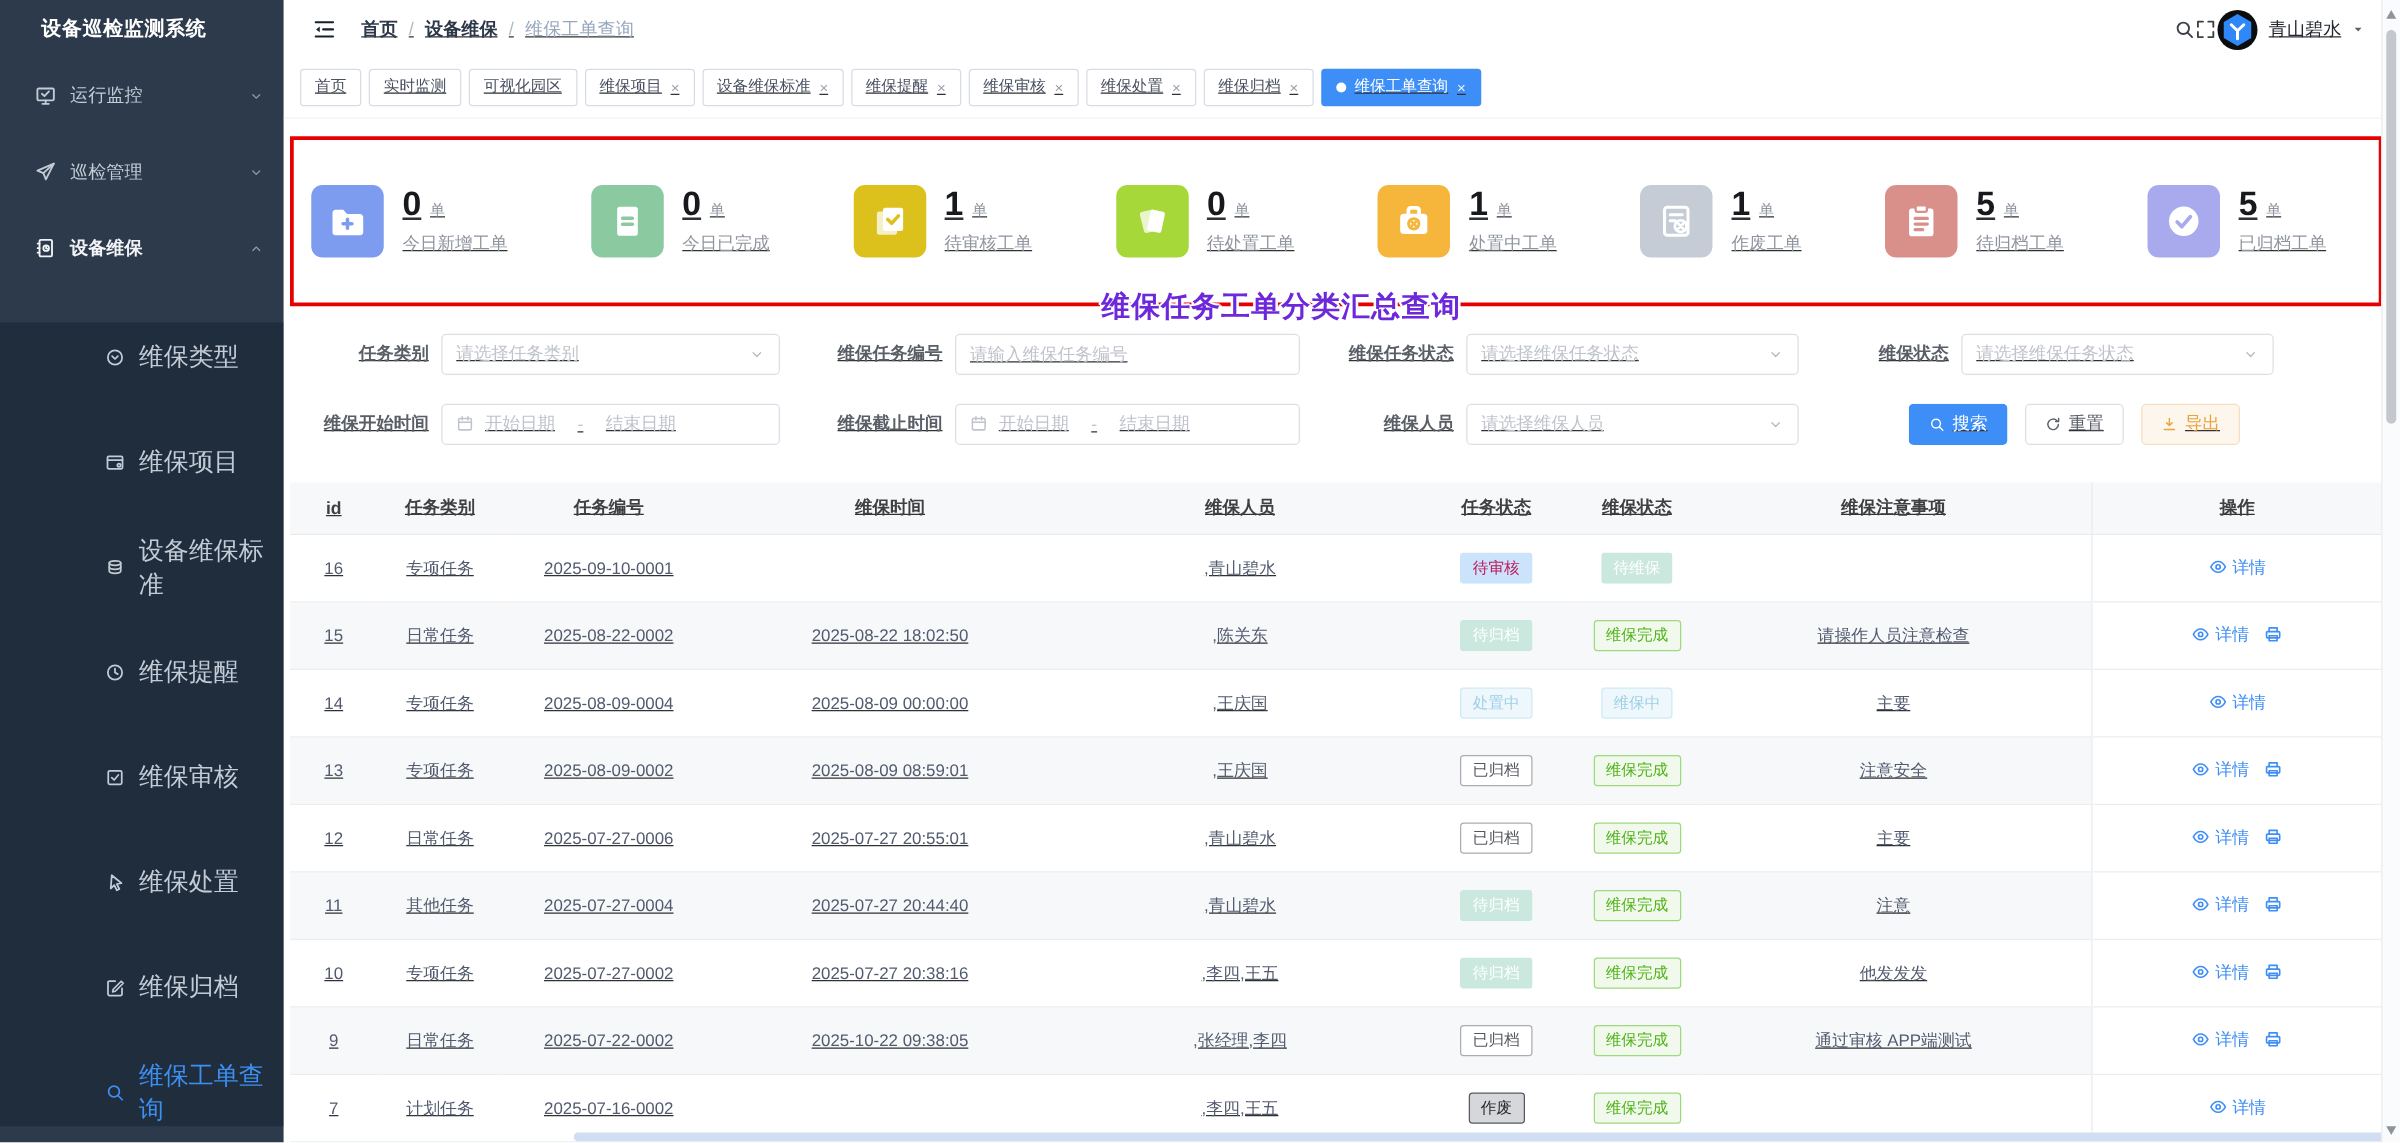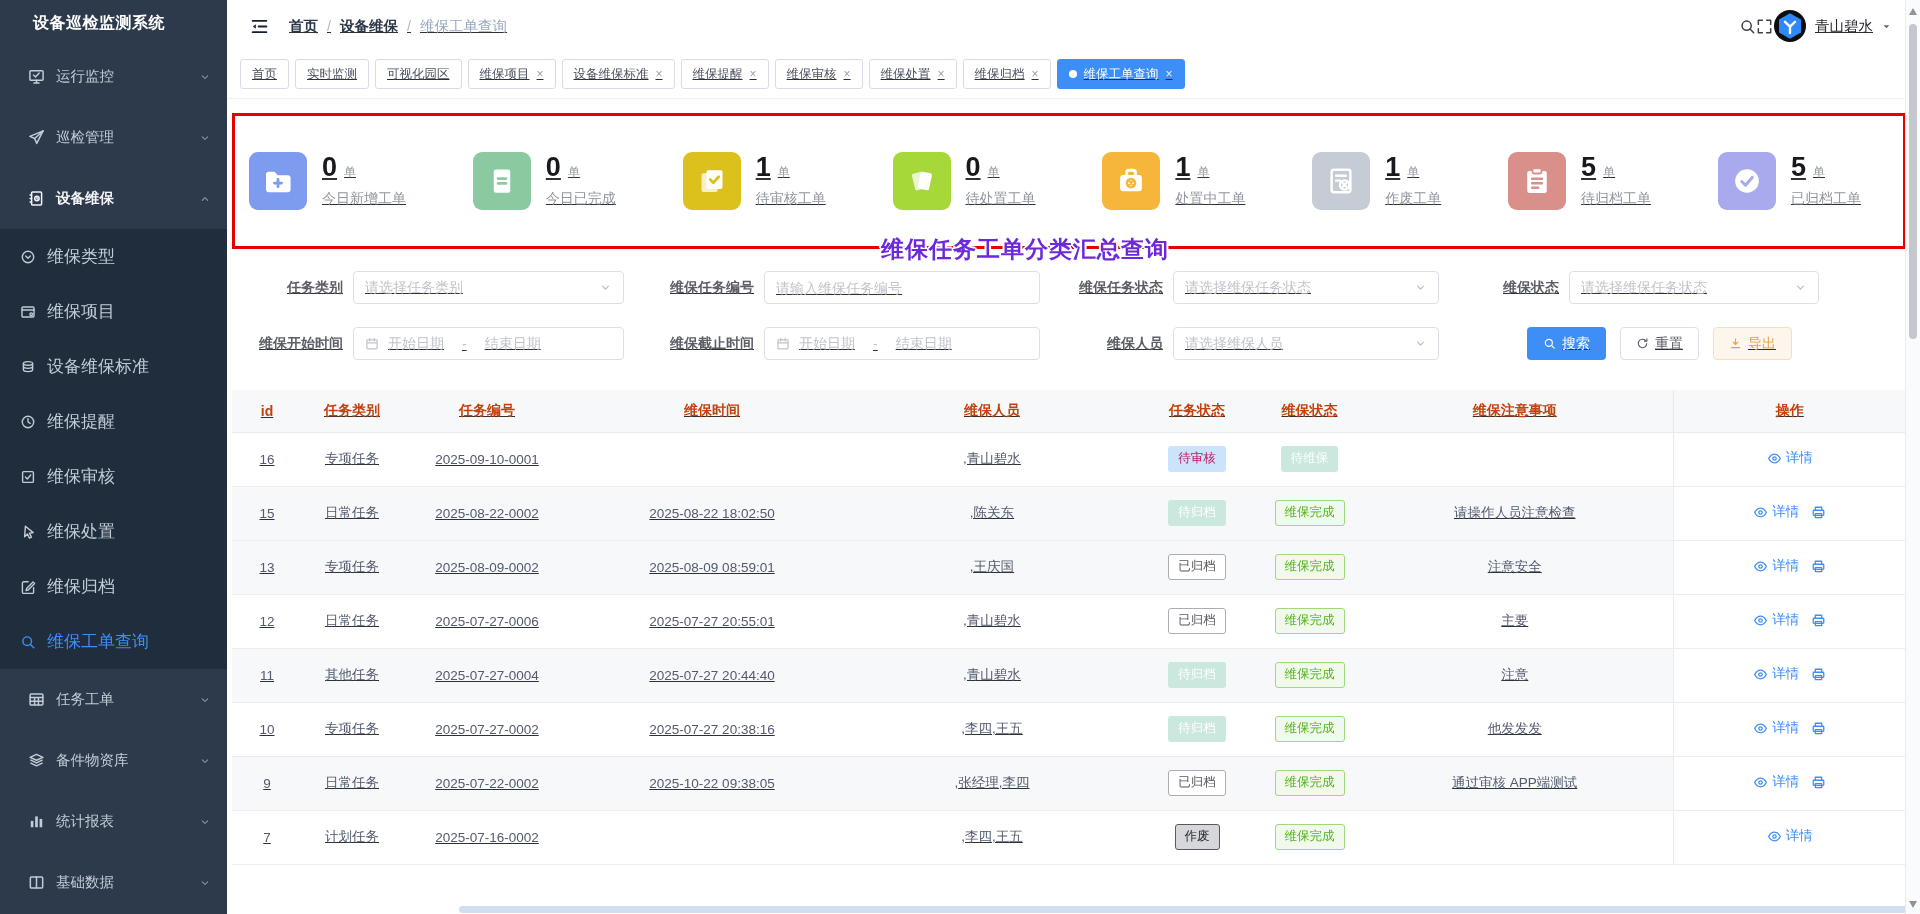--- a/index.html
+++ b/index.html
@@ -8,21 +8,21 @@
   .app { display:flex; width:1920px; height:914px; position:relative; }
 
   
   .sidebar { flex:0 0 227px; width:227px; background:#2d3a4b; color:#c3cbd6; overflow:hidden; }
   .sb-title { height:46px; display:flex; align-items:center; padding-left:33px; color:#fff; font-size:16px; font-weight:bold; letter-spacing:.5px; }
   .sb-item { height:61px; display:flex; align-items:center; padding:0 16px 0 28px; font-size:14.5px; cursor:pointer; position:relative; }
   .sb-item .lbl { margin-left:11px; flex:1; }
   .sb-item .chev { color:#8e99a7; }
   .sb-item.expanded { color:#f2f4f7; font-weight:bold; }
   .submenu { background:#1f2d3c; }
-  .submenu .sb-item { height:55px; padding-left:20px; font-size:17px; font-weight:normal; }
+  .submenu .sb-item { height:55px; padding-left:84px; font-size:20px; font-weight:normal;margin-top:29px; }
   .sb-item.active { color:#3d8ff2; }
   .ic { display:inline-block; vertical-align:middle; flex:none; }
 
   
   .main { flex:1; display:flex; flex-direction:column; background:#fff; position:relative;text-decoration:underline; }
 
   .topbar { height:52px; display:flex; align-items:center; padding:0 28px 0 23px; }
   .hamburger { color:#17212e; margin-right:20px; cursor:pointer; display:flex; }
   .crumbs { display:flex; align-items:center; font-size:14.5px; }
   .crumb { color:#2c3848; font-weight:600; cursor:pointer; }
@@ -69,21 +69,21 @@
   .daterange span.ph { color:#bfc3cb; }
   .btns { display:flex; align-items:center; margin-left:88px; gap:14px; }
   .btn { height:33px; border-radius:4px; display:flex; align-items:center; gap:6px; padding:0 15px; font-size:14px; cursor:pointer; border:1px solid transparent; white-space:nowrap; }
   .btn-primary { background:#3e8ef7; color:#fff; }
   .btn-default { background:#fff; border-color:#dcdfe6; color:#5a5e66; }
   .btn-warning { background:#fdf6ec; border-color:#f6dfc0; color:#e9a23c; }
 
   
   .tbl-wrap { margin:30px 14px 0 5px; }
   table { width:100%; border-collapse:collapse; table-layout:fixed; }
-  th { height:42px; background:#f7f8fa; color:#c2410c; font-size:14px; font-weight:bold; border-bottom:1px solid #e8eaec; text-align:center; }
+  th { height:42px; background:#f7f8fa; color:#404040; font-size:14px; font-weight:bold; border-bottom:1px solid #e8eaec; text-align:center; }
   td { height:54px; font-size:13.5px; color:#515a6e; border-bottom:1px solid #ebedf0; text-align:center; }
   tr.striped td { background:#f7f8fa; }
   td.col-action, tr.striped td.col-action { background:#fff; border-left:1px solid #e8eaec; }
   th.col-action { border-left:1px solid #e8eaec; }
   .bdg { display:inline-block; padding:3px 9px; border-radius:3px; font-size:12.5px; line-height:1.4; border:1px solid transparent; }
   .bg-blue  { background:#cbe3fb; color:#be185d; }
   .bg-mint  { background:#cae8dd; color:#fff; }
   .bg-sky   { background:#edf7fc; border-color:#cfe9f5; color:#9fd0e6; }
   .bg-plain { background:#fff; border-color:#aaadb2; color:#54575c; }
   .bg-dark  { background:#d5d7da; border-color:#56595f; color:#26292e; }
@@ -640,20 +640,37 @@
                     </svg>
                     <span>详情</span>
                   </span><span class="act-link act-print">
                     <svg class="ic" width="15" height="15" viewBox="0 0 16 16" fill="none" stroke="currentColor" stroke-width="1.4" stroke-linecap="round" stroke-linejoin="round">
                       <path d="M4.6 5.6V2.4h6.8v3.2"></path>
                       <rect x="2.4" y="5.6" width="11.2" height="5.4" rx="0.8"></rect>
                       <rect x="4.6" y="9.2" width="6.8" height="4.2"></rect>
                     </svg>
                   </span></td>
               </tr>
+              <tr>
+                <td>14</td>
+                <td>专项任务</td>
+                <td>2025-08-09-0004</td>
+                <td>2025-08-09 00:00:00</td>
+                <td>,王庆国</td>
+                <td><span class="bdg bg-sky">处置中</span></td>
+                <td><span class="bdg bg-sky">维保中</span></td>
+                <td>主要</td>
+                <td class="col-action"><span class="act-link">
+                    <svg class="ic" width="15" height="15" viewBox="0 0 16 16" fill="none" stroke="currentColor" stroke-width="1.4" stroke-linecap="round" stroke-linejoin="round">
+                      <path d="M1.8 8C3.4 5 5.6 3.4 8 3.4S12.6 5 14.2 8C12.6 11 10.4 12.6 8 12.6S3.4 11 1.8 8z"></path>
+                      <circle cx="8" cy="8" r="1.8"></circle>
+                    </svg>
+                    <span>详情</span>
+                  </span></td>
+              </tr>
               <tr class="striped">
                 <td>13</td>
                 <td>专项任务</td>
                 <td>2025-08-09-0002</td>
                 <td>2025-08-09 08:59:01</td>
                 <td>,王庆国</td>
                 <td><span class="bdg bg-plain">已归档</span></td>
                 <td><span class="bdg bg-green">维保完成</span></td>
                 <td>注意安全</td>
                 <td class="col-action"><span class="act-link">

